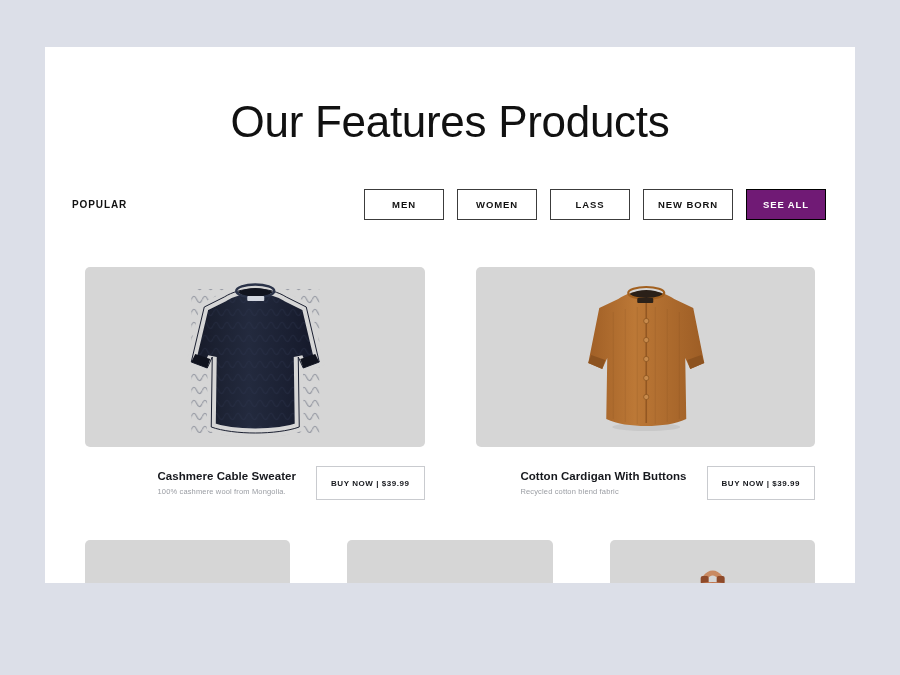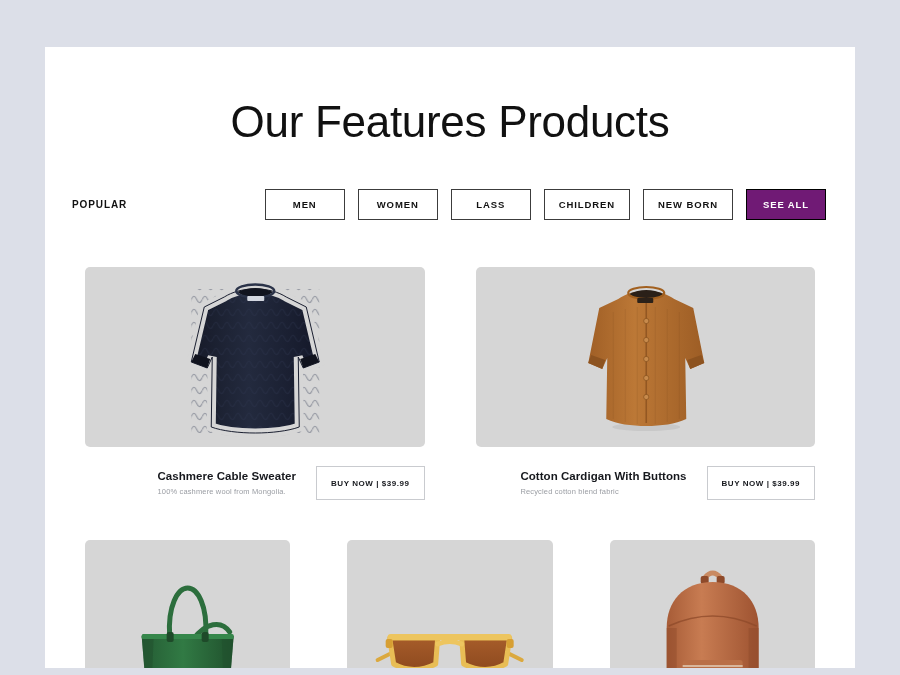--- a/index.html
+++ b/index.html
@@ -15,21 +15,21 @@
     font-family: "Liberation Sans", sans-serif;
     -webkit-font-smoothing: antialiased;
   }
 
   
   .page-panel {
     position: absolute;
     left: 45px;
     top: 47px;
     width: 810px;
-    height: 621px;
+    height: 536px;
     background: #ffffff;
     overflow: hidden;
   }
 
   
   .section-title {
     margin-top: 50px;
     text-align: center;
     font-size: 44px;
     font-weight: 300;
@@ -199,21 +199,20 @@
 
   <h1 class="section-title">Our Features Products</h1>
 
   <div class="filter-row">
     <span class="filter-label">POPULAR</span>
 
     <div class="filter-buttons">
       <button class="filter-btn">MEN</button>
       <button class="filter-btn">WOMEN</button>
       <button class="filter-btn">LASS</button>
-      <button class="filter-btn">CHILDREN</button>
       <button class="filter-btn">NEW BORN</button>
       <button class="filter-btn active">SEE ALL</button>
     </div>
   </div>
 
   <div class="product-row">
 
     <div class="product-card">
       <div class="product-media">
         <svg viewBox="0 0 325 180" preserveAspectRatio="xMidYMid meet">

